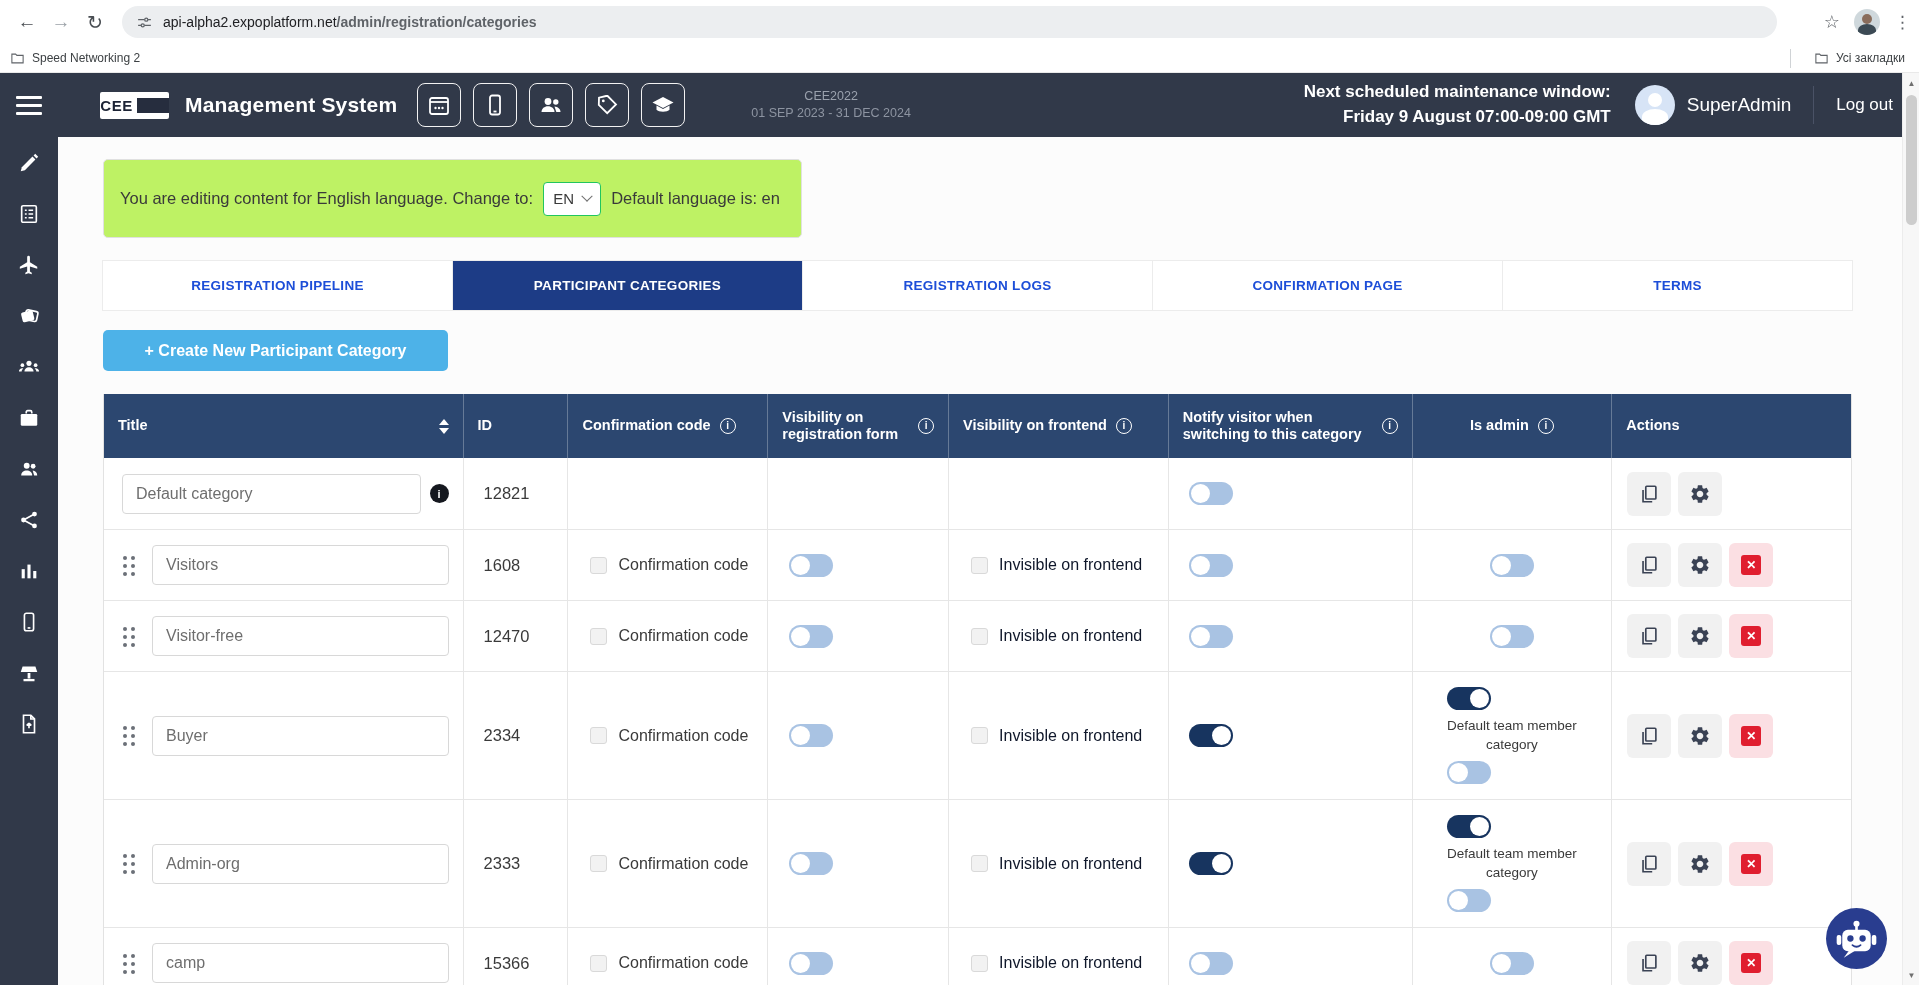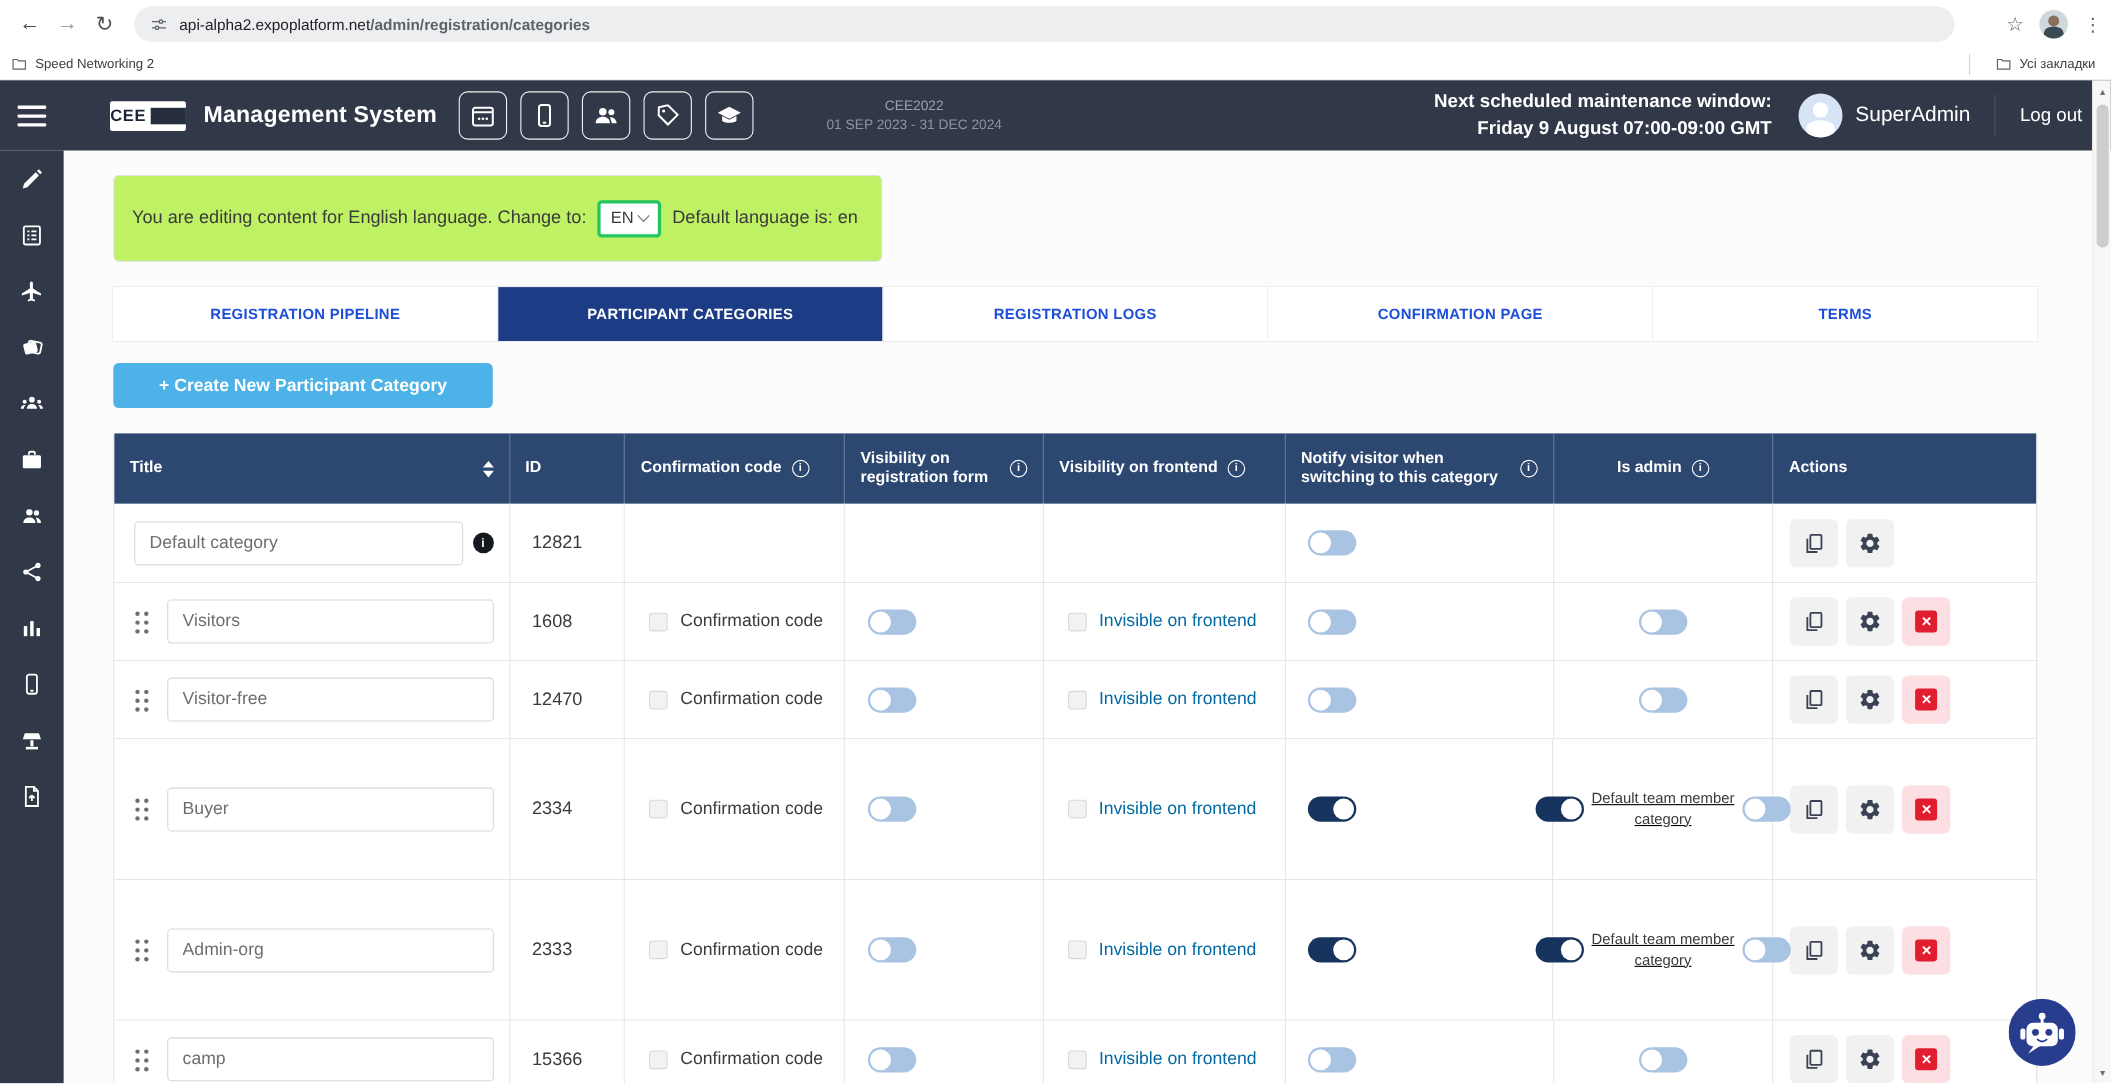--- a/index.html
+++ b/index.html
@@ -57,21 +57,21 @@
 
   
   .scrollbar { position:absolute; right:0; top:73px; width:17px; height:912px; background:#f7f7f7; border-left:1px solid #ececec; }
   .sb-arrow { position:absolute; left:0; width:17px; height:16px; display:flex; align-items:center; justify-content:center; font-size:8px; color:#6f6f6f; }
   .sb-thumb { position:absolute; left:3px; top:22px; width:11px; height:130px; border-radius:6px; background:#cdcdcd; }
 
   
   .main { position:absolute; left:58px; top:137px; width:1844px; height:848px; background:#fcfcfc; overflow:hidden; }
 
   .lang-banner { position:absolute; left:45px; top:22px; width:699px; height:79px; background:#bef264; border:1px solid #e0e0e0; border-radius:5px; display:flex; align-items:center; padding:0 16px; font-size:16.5px; color:#3a3a3a; }
-  .lang-select { display:inline-flex; align-items:center; justify-content:space-between; width:58px; height:34px; border:3px solid #22c55e; border-radius:4px; margin:0 10px; padding:0 9px; font-size:15px; color:#3a3a3a; cursor:pointer; background:#fff; }
+  .lang-select { display:inline-flex; align-items:center; justify-content:space-between; width:58px; height:34px; border:1px solid #22c55e; border-radius:4px; margin:0 10px; padding:0 9px; font-size:15px; color:#3a3a3a; cursor:pointer; background:#fff; }
   .chev { width:8px; height:8px; border-right:1.6px solid #707070; border-bottom:1.6px solid #707070; transform:rotate(45deg) translate(-2px,-2px); }
 
   .tabs { position:absolute; left:45px; top:124px; width:1749px; height:49px; display:flex; background:#fff; box-shadow:0 0 0 1px #ececec; }
   .tab { flex:1; display:flex; align-items:center; justify-content:center; font-size:13.5px; font-weight:700; letter-spacing:.3px; color:#1d4ed8; border-right:1px solid #ececec; cursor:pointer; background:#fff; }
   .tab:last-child { border-right:none; }
   .tab.active { background:#1d3c86; color:#fff; }
 
   .create-btn { position:absolute; left:45px; top:193px; width:345px; height:41px; background:#4db2e8; border:none; border-radius:5px; color:#fff; font-size:16px; font-weight:700; font-family:"Liberation Sans",sans-serif; cursor:pointer; }
 
   
@@ -101,34 +101,34 @@
   .info-dark { width:19px; height:19px; min-width:19px; border-radius:50%; background:#15181f; color:#fff; font-size:11px; font-weight:700; display:inline-flex; align-items:center; justify-content:center; margin-left:9px; }
 
   .td.c-title { padding:0 14px 0 18px; }
   .drag { width:13px; height:21px; position:relative; margin-right:17px; cursor:grab; }
   .drag:before { content:""; position:absolute; left:1px; top:1px; width:4px; height:4px; border-radius:50%; background:#6b6f78;
      box-shadow: 8px 0 0 #6b7078, 0 8px 0 #6b7078, 8px 8px 0 #6b7078, 0 16px 0 #6b7078, 8px 16px 0 #6b7078; }
   .title-input { flex:1; height:40px; border:1px solid #d8d8d8; border-radius:4px; padding:0 13px; font-size:16px; color:#6e6e6e; font-family:"Liberation Sans",sans-serif; background:#fff; }
   .td.c-id { padding-left:20px; font-size:16.5px; color:#3a3a3a; }
   .td.c-conf { padding-left:22px; gap:11px; font-size:16px; color:#3a3a3a; }
   .td.c-visreg { padding-left:21px; }
-  .td.c-visfront { padding-left:22px; gap:11px; font-size:16px; color:#0369a1; }
+  .td.c-visfront { padding-left:22px; gap:11px; font-size:16px; color:#0f172a; }
   .td.c-notify { padding-left:20px; }
   .td.c-buyer { justify-content:center; }
   .td.c-actions { padding-left:15px; gap:7px; }
 
   .cb { width:17px; height:17px; min-width:17px; background:#f2f2f2; border:1px solid #d9d9d9; border-radius:3px; cursor:pointer; }
   .toggle { width:44px; height:23px; min-width:44px; border-radius:12px; position:relative; cursor:pointer; }
   .toggle.off { background:#a9c3e3; }
   .toggle.on  { background:#17345f; }
   .toggle .knob { position:absolute; top:2px; width:19px; height:19px; border-radius:50%; background:#fff; }
   .toggle.off .knob { left:2px; }
   .toggle.on  .knob { right:2px; }
 
-  .buyer-block { display:flex; flex-direction:row; align-items:center; gap:7px; padding:10px 0;text-decoration:underline; }
+  .buyer-block { display:flex; flex-direction:column; align-items:flex-start; gap:7px; padding:10px 0; }
   .buyer-label { font-size:13.5px; color:#3a3a3a; text-align:center; line-height:1.4; width:130px; }
 
   .act-btn { width:44px; height:44px; border:none; border-radius:6px; background:#f1f1f1; display:flex; align-items:center; justify-content:center; cursor:pointer; }
   .act-btn.delete { background:#fbdfe3; }
   .del-box { width:20px; height:20px; border-radius:3px; background:#e01e2f; color:#fff; font-size:12px; font-weight:700; display:flex; align-items:center; justify-content:center; }
   .act-btn svg { width:22px; height:22px; }
 
   
   .chat-bot { position:absolute; left:1768px; top:771px; width:61px; height:61px; border-radius:50%; cursor:pointer; }
 </style>

